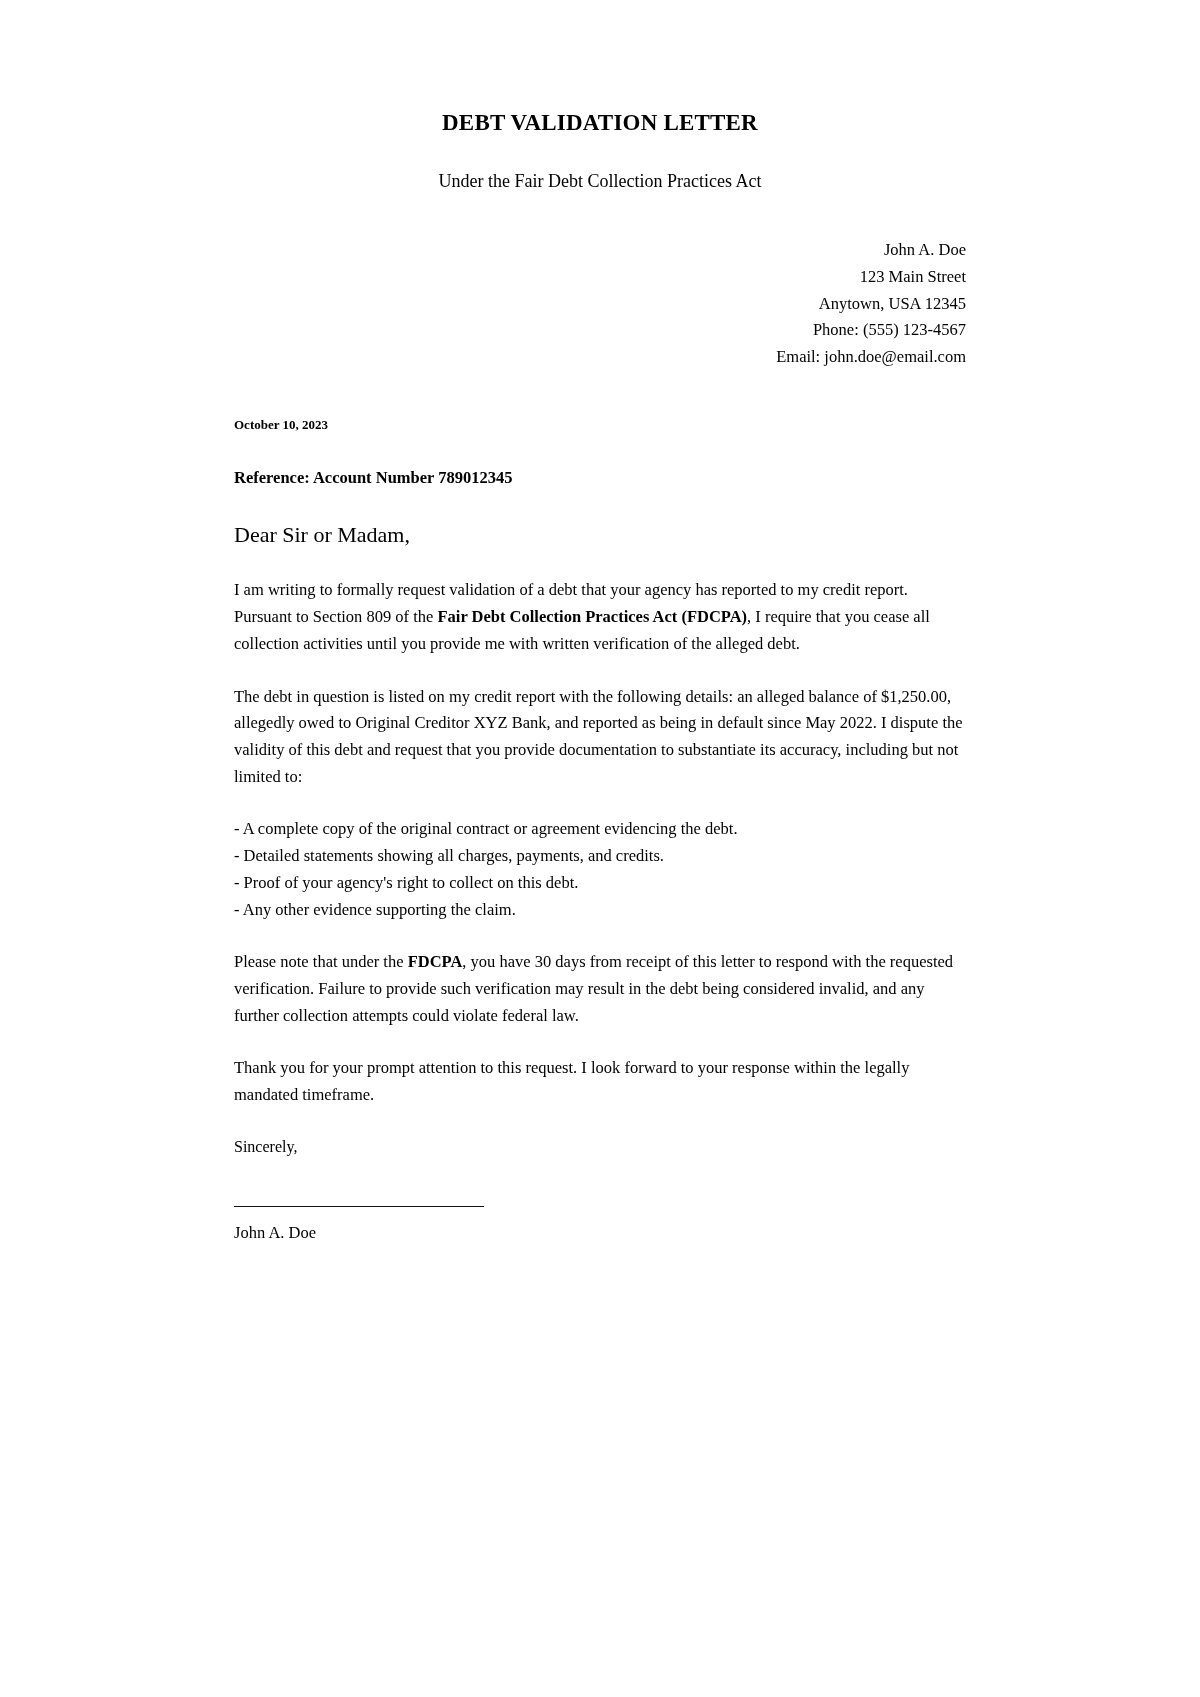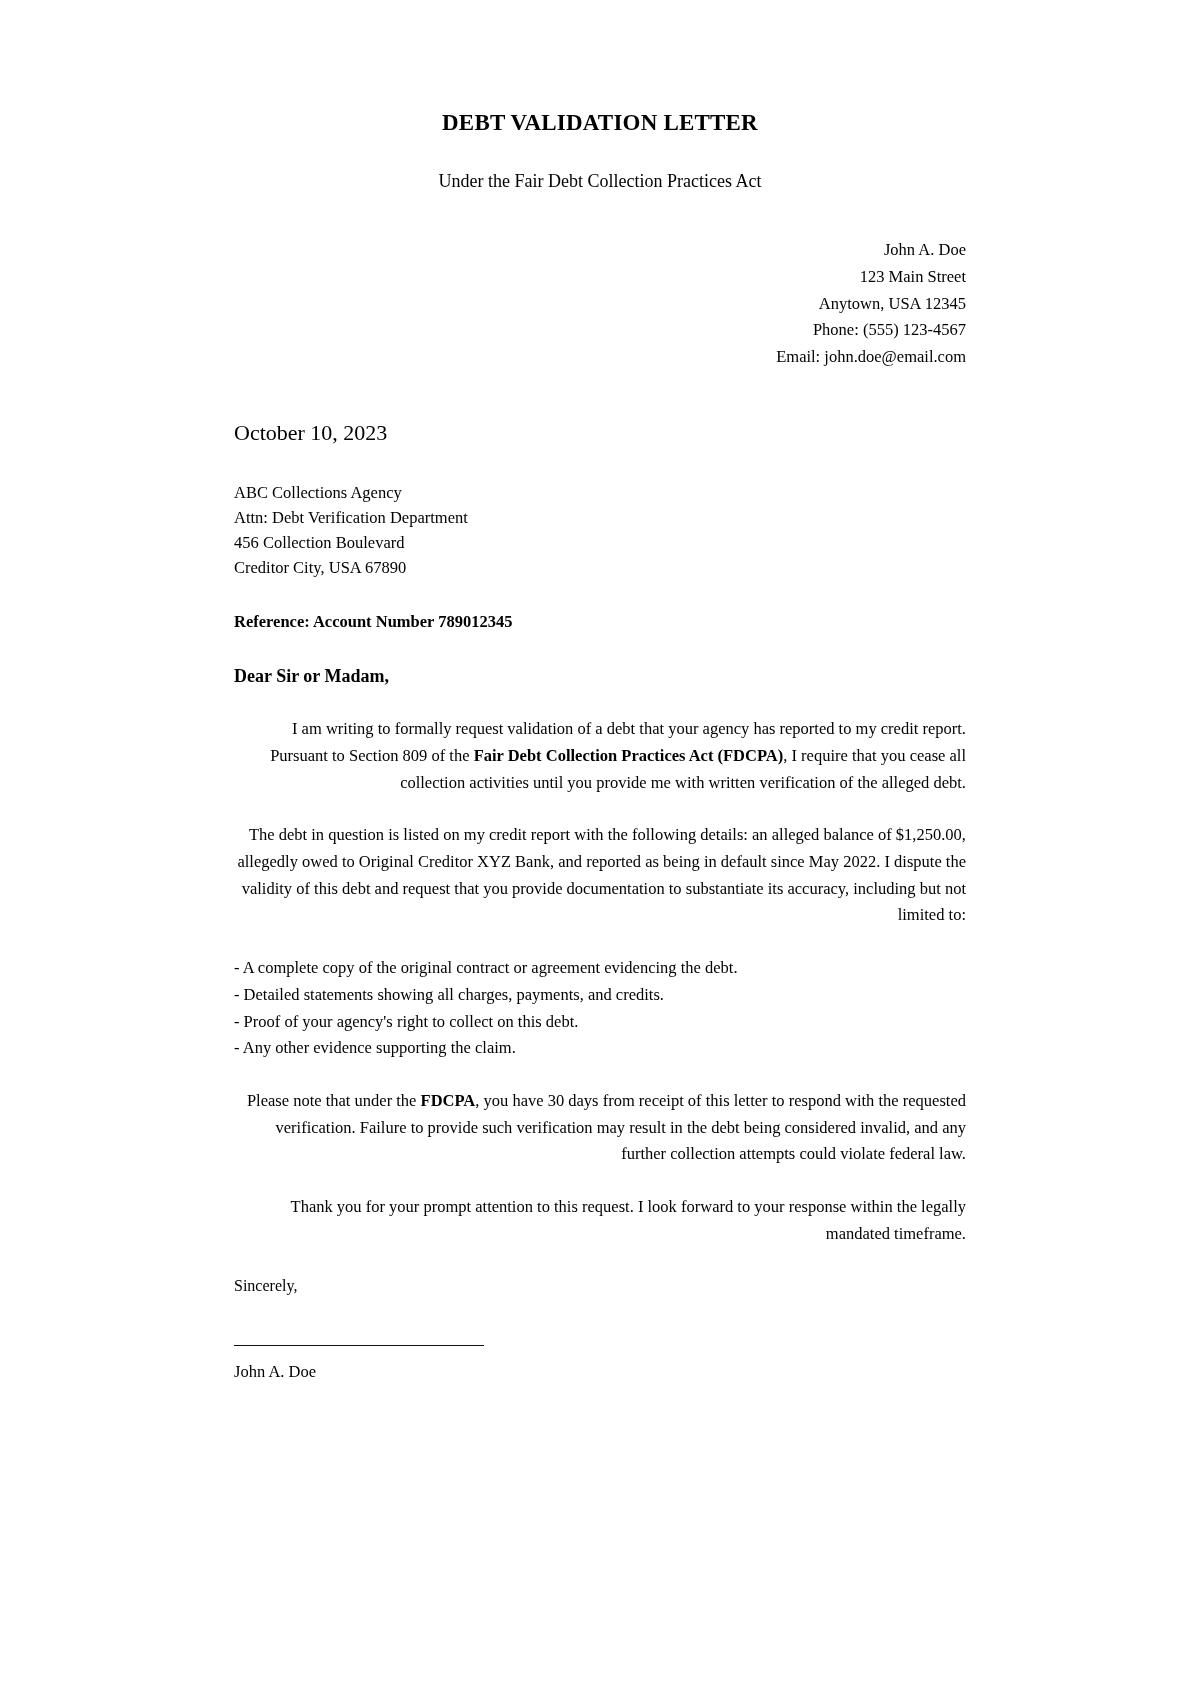--- a/index.html
+++ b/index.html
@@ -38,49 +38,49 @@
   .sender-block {
     text-align: right;
     font-size: 16.5px;
     line-height: 1.62;
     margin-top: 44px;
   }
   .sender-line {
     display: block;
   }
   .date-line {
-    font-size: 22px;
+    font-size: 13px;
     line-height: 1.6;
     margin-top: 44px;
+    font-weight: bold;
   }
   .recipient-block {
     font-size: 16.5px;
     line-height: 1.52;
     margin-top: 30px;
   }
   .recipient-line {
     display: block;
   }
   .reference-line {
     font-size: 16.5px;
     font-weight: bold;
     margin-top: 30px;
     line-height: 1.5;
   }
   .salutation {
-    font-size: 18px;
+    font-size: 22px;
     margin-top: 28px;
     line-height: 1.5;
-    font-weight: bold;
   }
   .body-para {
     font-size: 16.5px;
     line-height: 1.62;
     margin-top: 26px;
-    text-align: right;
+    text-align: left;
   }
   .list-block {
     font-size: 16.5px;
     line-height: 1.62;
     margin-top: 26px;
   }
   .list-item {
     display: block;
   }
   .closing {
@@ -115,26 +115,20 @@
   <div class="sender-block">
     <span class="sender-line">John A. Doe</span>
     <span class="sender-line">123 Main Street</span>
     <span class="sender-line">Anytown, USA 12345</span>
     <span class="sender-line">Phone: (555) 123-4567</span>
     <span class="sender-line">Email: john.doe@email.com</span>
   </div>
 
   <div class="date-line">October 10, 2023</div>
 
-  <div class="recipient-block">
-    <span class="recipient-line">ABC Collections Agency</span>
-    <span class="recipient-line">Attn: Debt Verification Department</span>
-    <span class="recipient-line">456 Collection Boulevard</span>
-    <span class="recipient-line">Creditor City, USA 67890</span>
-  </div>
 
   <div class="reference-line">Reference: Account Number 789012345</div>
 
   <div class="salutation">Dear Sir or Madam,</div>
 
   <p class="body-para"><span>I am writing to formally request validation of a debt that your agency has reported to my credit report. Pursuant to Section 809 of the </span><b>Fair Debt Collection Practices Act (FDCPA)</b><span>, I require that you cease all collection activities until you provide me with written verification of the alleged debt.</span></p>
 
   <p class="body-para">The debt in question is listed on my credit report with the following details: an alleged balance of $1,250.00, allegedly owed to Original Creditor XYZ Bank, and reported as being in default since May 2022. I dispute the validity of this debt and request that you provide documentation to substantiate its accuracy, including but not limited to:</p>
 
   <div class="list-block">

